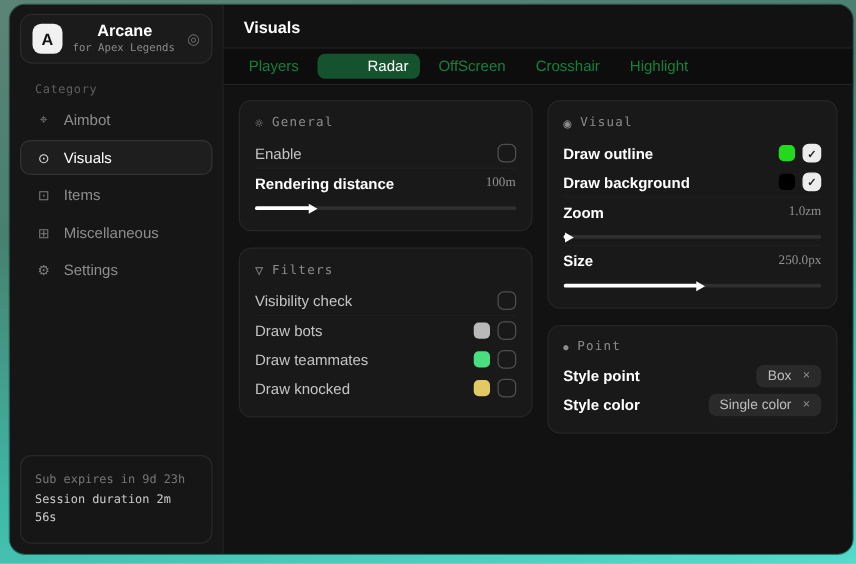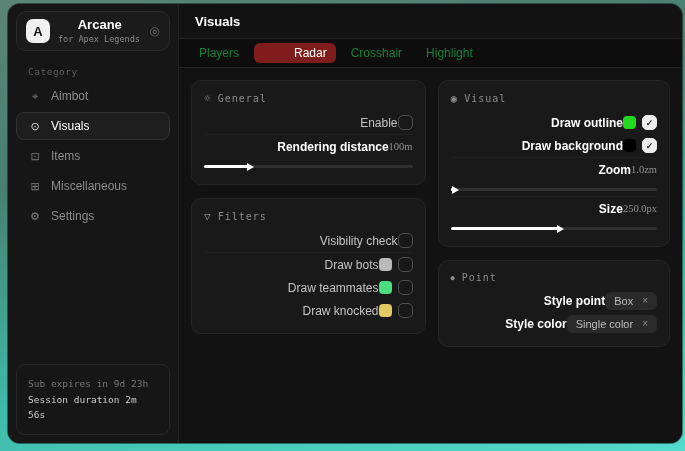--- a/index.html
+++ b/index.html
@@ -34,32 +34,32 @@
   .side-footer .l1{color:#767676;}
   .side-footer .l2{color:#cccccc;}
 
   
   .main{flex:1;display:flex;flex-direction:column;background:#121212;min-width:0;}
   .main-header{padding:10px 16px 9px;font-size:13px;font-weight:700;color:#ffffff;
     border-bottom:1px solid #222222;}
   .tabbar{display:flex;align-items:center;gap:6px;background:#0d0d0d;padding:4px 11px;
     border-bottom:1px solid #222222;}
   .tab{padding:3px 9px;font-size:12px;color:#15803d;border-radius:6px;cursor:pointer;white-space:nowrap;}
-  .tab.active{background:#7f1d1d;color:#ffffff;padding-left:40px;}
+  .tab.active{background:#14532d;color:#ffffff;padding-left:40px;}
   .content{flex:1;display:flex;gap:12px;padding:12px;}
   .col{display:flex;flex-direction:column;gap:13px;}
   .col-left{width:236px;}
   .col-right{width:234px;}
 
   .card{border:1px solid #262626;background:#191919;border-radius:10px;padding:9px 12px 11px;}
   .card-head{display:flex;align-items:center;gap:7px;font-family:"DejaVu Sans Mono",monospace;
     font-size:10px;color:#8c8c8c;letter-spacing:1px;padding:2px 0 6px;}
   .card-head .hicon{font-size:11px;color:#8c8c8c;letter-spacing:0;}
   .card-head .hicon.tiny{font-size:7px;}
-  .row{display:flex;align-items:center;justify-content:flex-end;min-height:23px;}
+  .row{display:flex;align-items:center;justify-content:space-between;min-height:23px;}
   .row.sep{border-top:1px solid #1f1f1f;}
   .row-label{font-size:12px;color:#c4c4c4;}
   .row-label.strong{color:#ffffff;font-weight:700;}
   .row-value{font-family:Liberation Serif, serif;font-size:10.5px;color:#929292;}
   .controls{display:flex;align-items:center;gap:6px;}
   .checkbox{width:15px;height:15px;box-sizing:border-box;border:1.5px solid #4f4f4f;
     border-radius:5px;background:transparent;cursor:pointer;}
   .checkbox.checked{background:#ececec;border-color:#ececec;color:#1c1c1c;display:flex;
     align-items:center;justify-content:center;font-size:9px;font-weight:700;}
   .swatch{width:13px;height:13px;border-radius:4px;cursor:pointer;}
@@ -117,20 +117,21 @@
         <div class="l2">Session duration 2m 56s</div>
       </div>
     </aside>
 
     <main class="main">
       <div class="main-header">Visuals</div>
 
       <div class="tabbar">
         <div class="tab">Players</div>
         <div class="tab active">Radar</div>
+        <div class="tab">OffScreen</div>
         <div class="tab">Crosshair</div>
         <div class="tab">Highlight</div>
       </div>
 
       <div class="content">
 
         <div class="col col-left">
 
           <div class="card">
             <div class="card-head">

